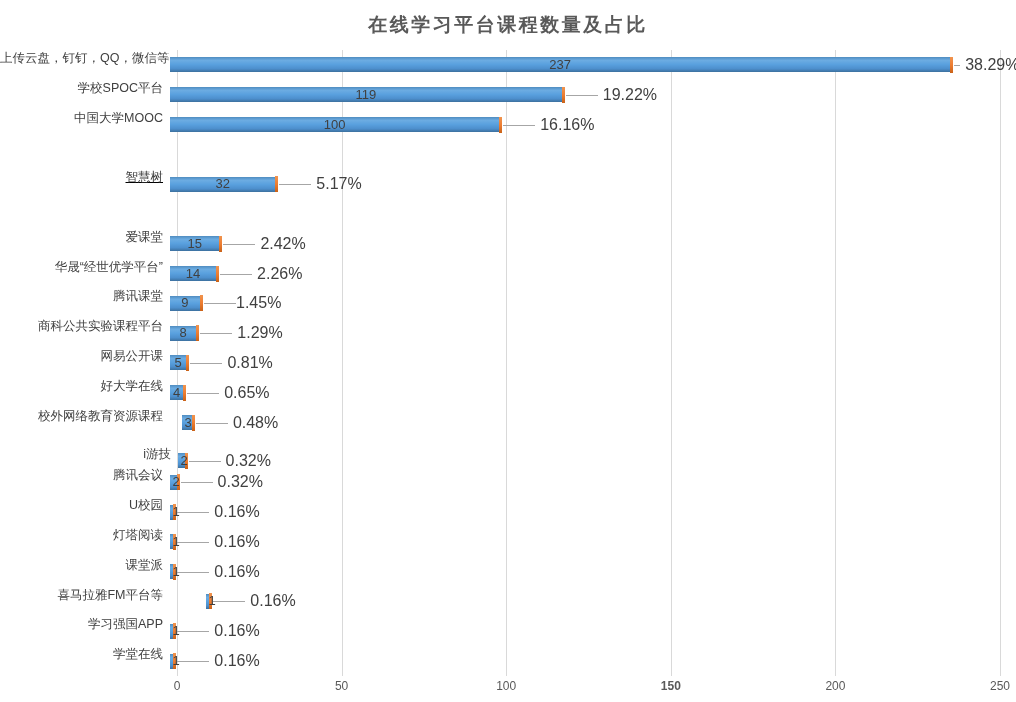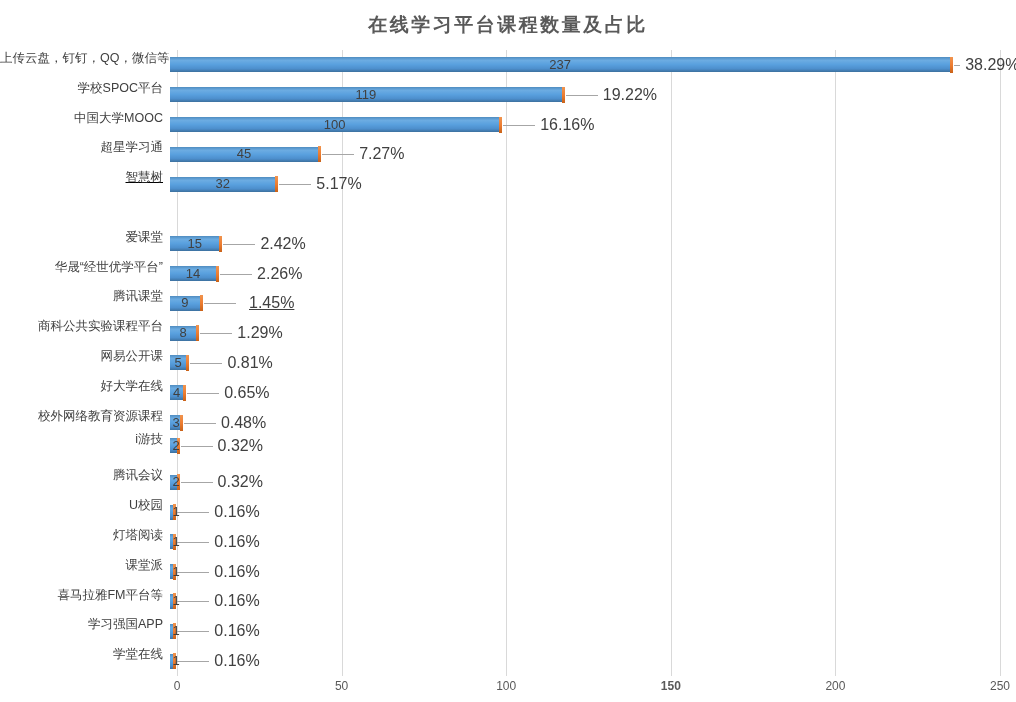--- a/index.html
+++ b/index.html
@@ -163,30 +163,20 @@
       <div class="bar-row" style="top: 59.619px; height: 29.8095px;">
         <div class="category-label">中国大学MOOC</div>
         <div class="bar-zone">
           <div class="count-bar" style="left: 0px; width: 329.2px;"></div>
           <div class="percent-marker" style="left: 329.2px;"></div>
           <div class="count-label" style="left: 0px; width: 329.2px;">100</div>
           <div class="leader-line" style="left: 333.2px; width: 32px;"></div>
           <div class="percent-label" style="left: 370.2px;">16.16%</div>
         </div>
       </div>
-      <div class="bar-row" style="top: 89.4286px; height: 29.8095px;">
-        <div class="category-label">超星学习通</div>
-        <div class="bar-zone">
-          <div class="count-bar" style="left: 0px; width: 148.14px;"></div>
-          <div class="percent-marker" style="left: 148.14px;"></div>
-          <div class="count-label" style="left: 0px; width: 148.14px;">45</div>
-          <div class="leader-line" style="left: 152.14px; width: 32px;"></div>
-          <div class="percent-label" style="left: 189.14px;">7.27%</div>
-        </div>
-      </div>
       <div class="bar-row" style="top: 119.238px; height: 29.8095px; text-decoration: underline;">
         <div class="category-label">智慧树</div>
         <div class="bar-zone">
           <div class="count-bar" style="left: 0px; width: 105.344px;"></div>
           <div class="percent-marker" style="left: 105.344px;"></div>
           <div class="count-label" style="left: 0px; width: 105.344px; border-radius: 7px;">32</div>
           <div class="leader-line" style="left: 109.344px; width: 32px;"></div>
           <div class="percent-label" style="left: 146.344px;">5.17%</div>
         </div>
       </div>
@@ -210,21 +200,21 @@
           <div class="percent-label" style="left: 87.088px;">2.26%</div>
         </div>
       </div>
       <div class="bar-row" style="top: 238.476px; height: 29.8095px;">
         <div class="category-label">腾讯课堂</div>
         <div class="bar-zone">
           <div class="count-bar" style="left: 0px; width: 29.628px;"></div>
           <div class="percent-marker" style="left: 29.628px;"></div>
           <div class="count-label" style="left: 0px; width: 29.628px;">9</div>
           <div class="leader-line" style="left: 33.628px; width: 32px;"></div>
-          <div class="percent-label" style="left: 79px; text-decoration: underline;">1.45%</div>
+          <div class="percent-label" style="left: 66px;">1.45%</div>
         </div>
       </div>
       <div class="bar-row" style="top: 268.286px; height: 29.8095px;">
         <div class="category-label">商科公共实验课程平台</div>
         <div class="bar-zone">
           <div class="count-bar" style="left: 0px; width: 26.336px;"></div>
           <div class="percent-marker" style="left: 26.336px;"></div>
           <div class="count-label" style="left: 0px; width: 26.336px;">8</div>
           <div class="leader-line" style="left: 30.336px; width: 32px;"></div>
           <div class="percent-label" style="left: 67.336px;">1.29%</div>
@@ -243,31 +233,31 @@
       <div class="bar-row" style="top: 327.905px; height: 29.8095px;">
         <div class="category-label">好大学在线</div>
         <div class="bar-zone">
           <div class="count-bar" style="left: 0px; width: 13.168px;"></div>
           <div class="percent-marker" style="left: 13.168px;"></div>
           <div class="count-label" style="left: 0px; width: 13.168px;">4</div>
           <div class="leader-line" style="left: 17.168px; width: 32px;"></div>
           <div class="percent-label" style="left: 54.168px;">0.65%</div>
         </div>
       </div>
-      <div class="bar-row" style="top: 357.714px; height: 29.8095px;">
+      <div class="bar-row" style="top: 357.714px; height: 29.8095px; gap: 12px;">
         <div class="category-label">校外网络教育资源课程</div>
         <div class="bar-zone">
           <div class="count-bar" style="left: 0px; width: 9.876px;"></div>
           <div class="percent-marker" style="left: 9.876px;"></div>
           <div class="count-label" style="left: 0px; width: 12px;">3</div>
           <div class="leader-line" style="left: 13.876px; width: 32px;"></div>
           <div class="percent-label" style="left: 50.876px;">0.48%</div>
         </div>
       </div>
-      <div class="bar-row" style="top: 381px; height: 29.8095px;">
+      <div class="bar-row" style="top: 396px; height: 29.8095px; padding-left: 8px;">
         <div class="category-label">i游技</div>
         <div class="bar-zone">
           <div class="count-bar" style="left: 0px; width: 6.584px;"></div>
           <div class="percent-marker" style="left: 6.584px;"></div>
           <div class="count-label" style="left: 0px; width: 12px;">2</div>
           <div class="leader-line" style="left: 10.584px; width: 32px;"></div>
           <div class="percent-label" style="left: 47.584px;">0.32%</div>
         </div>
       </div>
       <div class="bar-row" style="top: 417.333px; height: 29.8095px;">
@@ -303,21 +293,21 @@
       <div class="bar-row" style="top: 506.762px; height: 29.8095px;">
         <div class="category-label">课堂派</div>
         <div class="bar-zone">
           <div class="count-bar" style="left: 0px; width: 3.292px;"></div>
           <div class="percent-marker" style="left: 3.292px;"></div>
           <div class="count-label" style="left: 0px; width: 12px;">1</div>
           <div class="leader-line" style="left: 7.292px; width: 32px;"></div>
           <div class="percent-label" style="left: 44.292px;">0.16%</div>
         </div>
       </div>
-      <div class="bar-row" style="top: 536.571px; height: 29.8095px;">
+      <div class="bar-row" style="top: 536.571px; height: 29.8095px; gap: 36px;">
         <div class="category-label">喜马拉雅FM平台等</div>
         <div class="bar-zone">
           <div class="count-bar" style="left: 0px; width: 3.292px;"></div>
           <div class="percent-marker" style="left: 3.292px;"></div>
           <div class="count-label" style="left: 0px; width: 12px;">1</div>
           <div class="leader-line" style="left: 7.292px; width: 32px;"></div>
           <div class="percent-label" style="left: 44.292px;">0.16%</div>
         </div>
       </div>
       <div class="bar-row" style="top: 566.381px; height: 29.8095px;">

